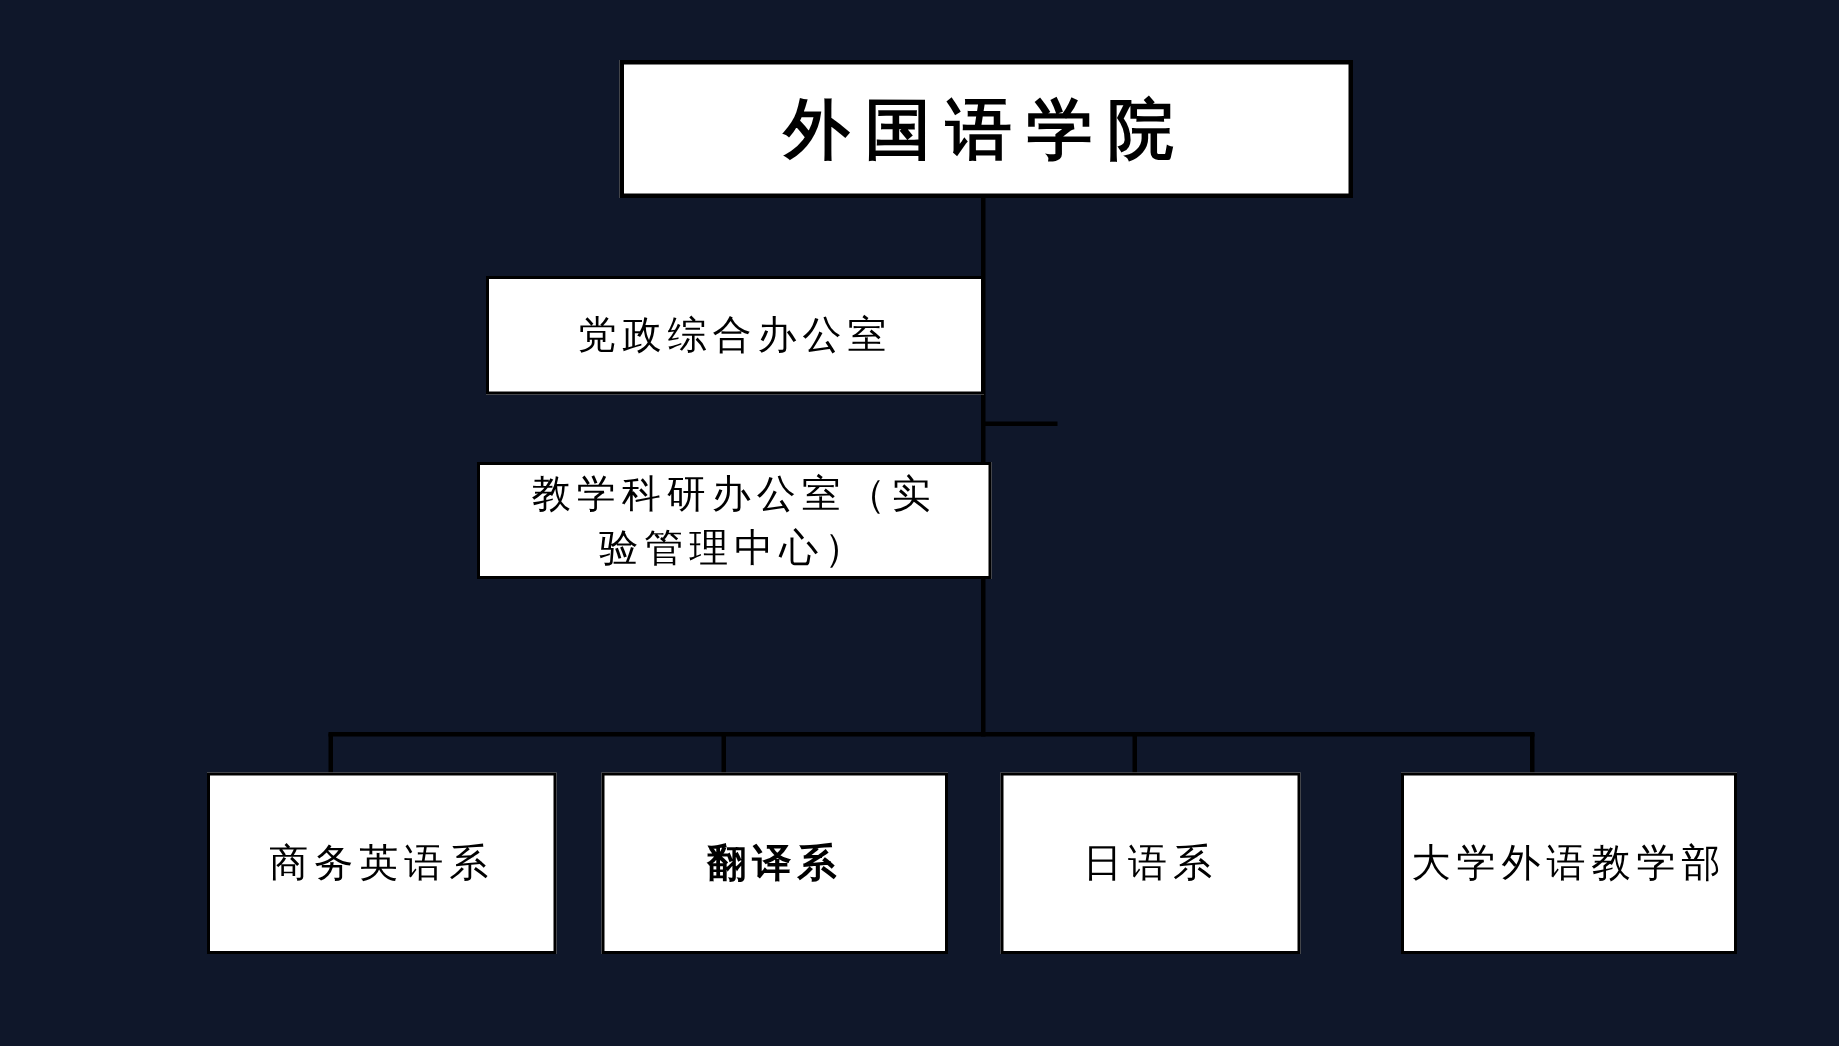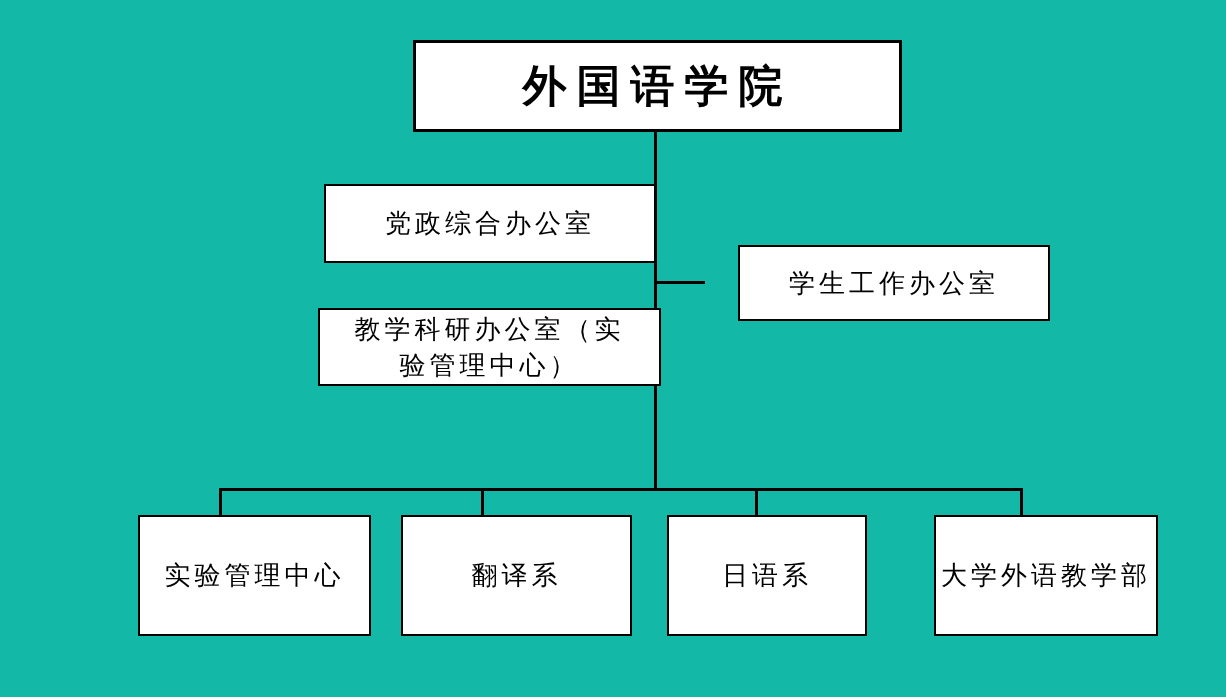--- a/index.html
+++ b/index.html
@@ -4,21 +4,21 @@
 <style>
   html, body {
     margin: 0;
     padding: 0;
     background: #ffffff;
   }
   .canvas {
     position: relative;
     width: 1226px;
     height: 697px;
-    background: #14b8a6;
+    background: #0f172a;
     font-family: "Liberation Sans", "DejaVu Sans", sans-serif;
     color: #000000;
     overflow: hidden;
   }
   .node {
     position: absolute;
     background: #ffffff;
     border: 2px solid #000000;
     box-sizing: border-box;
     display: flex;
@@ -38,21 +38,21 @@
     font-weight: normal;
     letter-spacing: 4px;
     margin-left: 34px;
   }
   .node-office-1 { left: 290px; top: 184px; width: 332px; height: 79px; }
   .node-office-2 { left: 704px; top: 245px; width: 312px; height: 76px; }
   .node-office-3 { left: 284px; top: 308px; width: 343px; height: 78px; line-height: 36px; }
   .node-office-3 .label { display: block; width: 297px; }
   .node-dept { top: 515px; height: 121px; }
   .node-dept-1 { left: 104px;  width: 233px; }
-  .node-dept-2 { left: 367px;  width: 231px; }
+  .node-dept-2 { left: 367px;  width: 231px; font-weight: bold; }
   .node-dept-3 { left: 633px;  width: 200px; justify-content: center; }
   .node-dept-4 { left: 900px;  width: 224px; }
   .line {
     position: absolute;
     background: #000000;
   }
   .trunk        { left: 654px; top: 131px; width: 3px;   height: 360px; }
   .conn-o1      { left: 621px; top: 222px; width: 34px;  height: 3px; }
   .conn-o2      { left: 655px; top: 281px; width: 50px;  height: 3px; }
   .conn-o3      { left: 626px; top: 345px; width: 29px;  height: 3px; }
@@ -78,29 +78,26 @@
   <div class="line drop drop-3"></div>
   <div class="line drop drop-4"></div>
 
   <div class="node node-root">
     <span class="label">外国语学院</span>
   </div>
 
   <div class="node node-office node-office-1">
     <span class="label">党政综合办公室</span>
   </div>
-  <div class="node node-office node-office-2">
-    <span class="label">学生工作办公室</span>
-  </div>
   <div class="node node-office node-office-3">
     <span class="label">教学科研办公室（实验管理中心）</span>
   </div>
 
   <div class="node node-dept node-dept-1">
-    <span class="label">实验管理中心</span>
+    <span class="label">商务英语系</span>
   </div>
   <div class="node node-dept node-dept-2">
     <span class="label">翻译系</span>
   </div>
   <div class="node node-dept node-dept-3">
     <span class="label">日语系</span>
   </div>
   <div class="node node-dept node-dept-4">
     <span class="label">大学外语教学部</span>
   </div>

